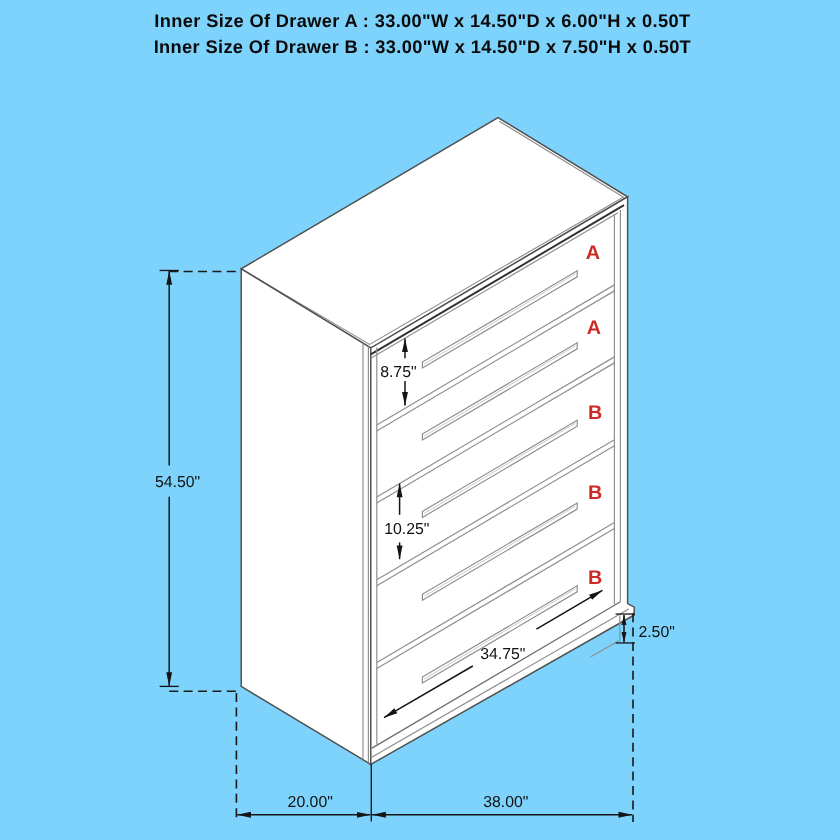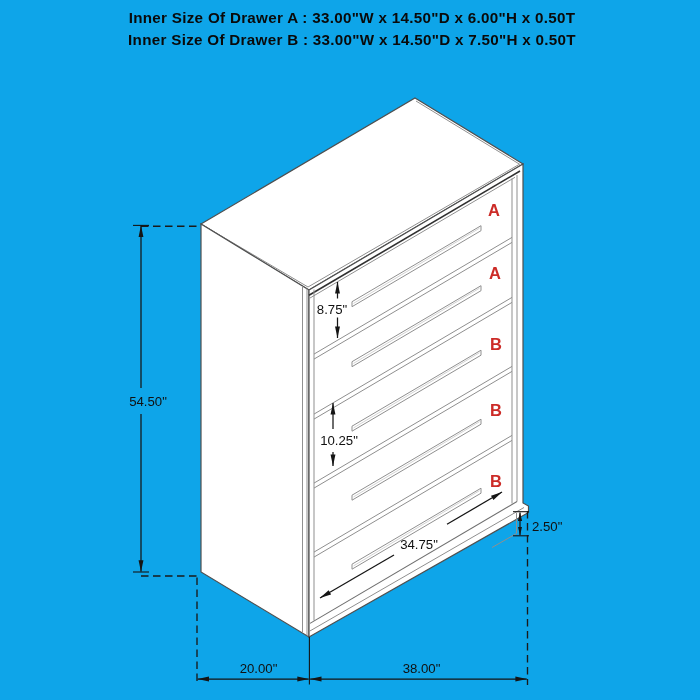--- a/index.html
+++ b/index.html
@@ -7,21 +7,21 @@
     padding: 0;
     background: #ffffff;
     width: 700px;
     height: 700px;
     overflow: hidden;
   }
   .stage {
     position: relative;
     width: 700px;
     height: 700px;
-    background: #0ea5e9;
+    background: #7dd3fc;
     font-family: "Liberation Sans", sans-serif;
   }
   svg text {
     font-family: "Liberation Sans", sans-serif;
   }
   .hdr-text {
     font-size: 15.2px;
     font-weight: bold;
     fill: #0a0a0a;
     letter-spacing: 0.3px;

